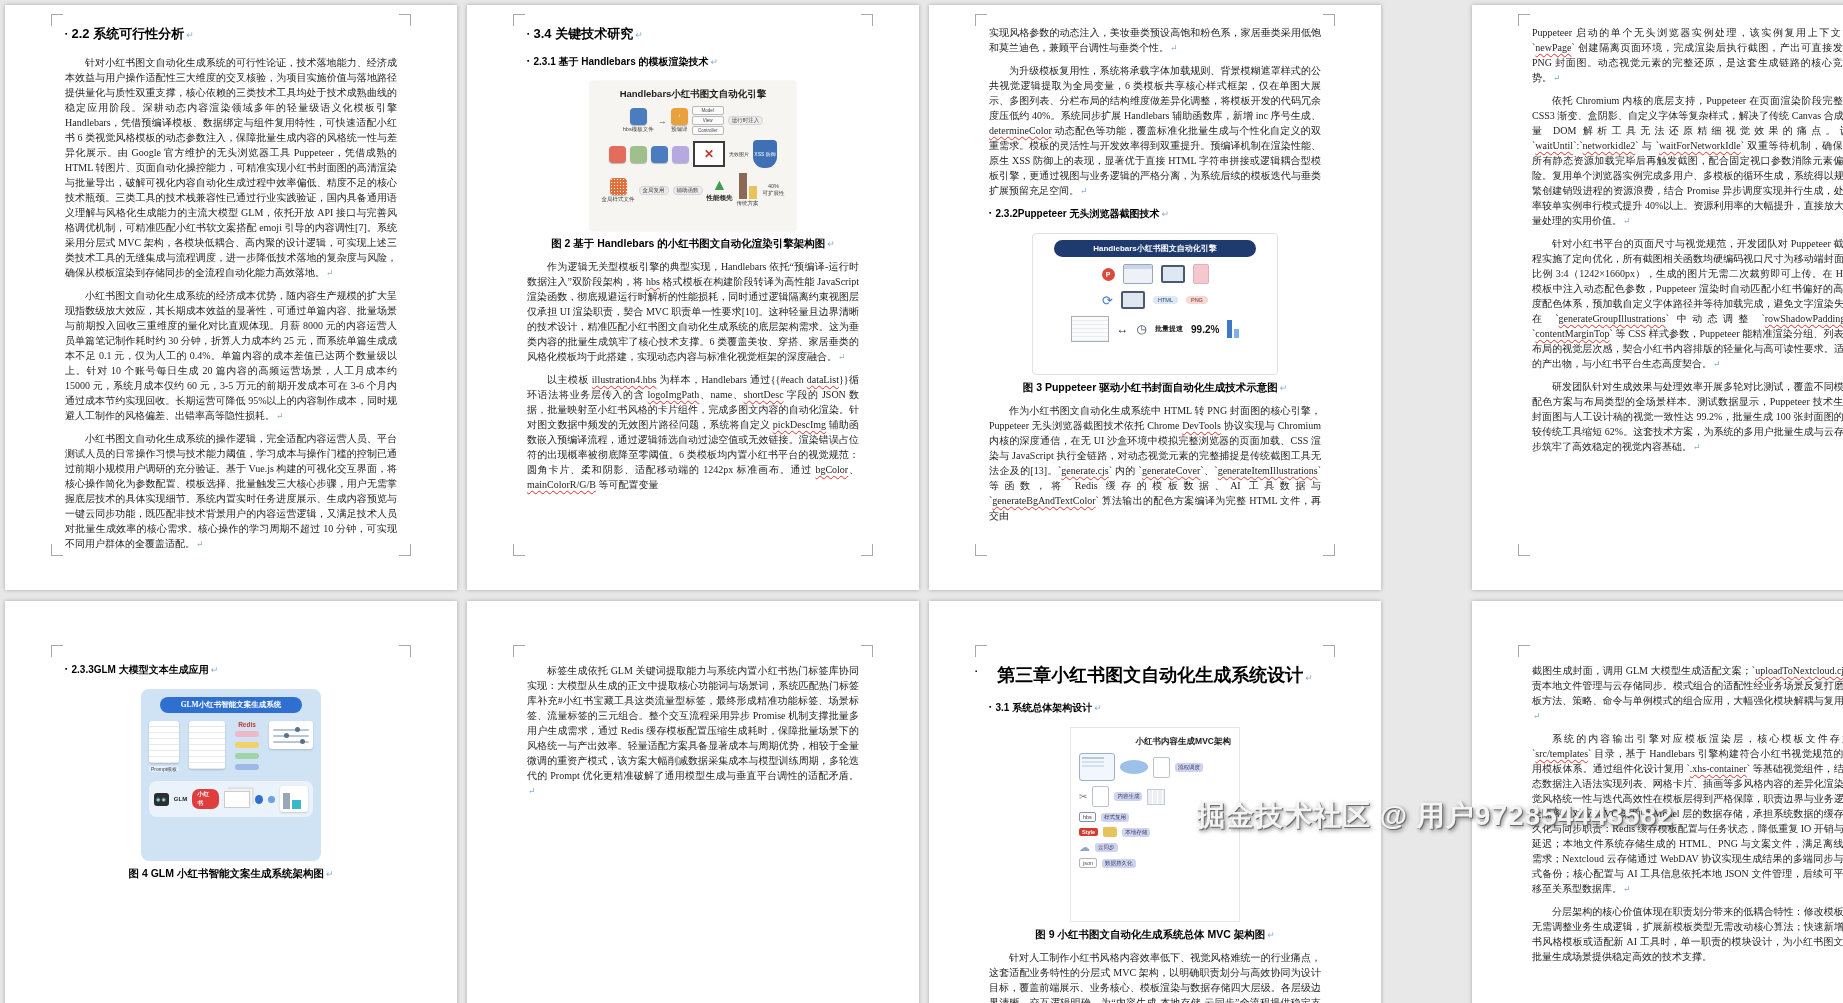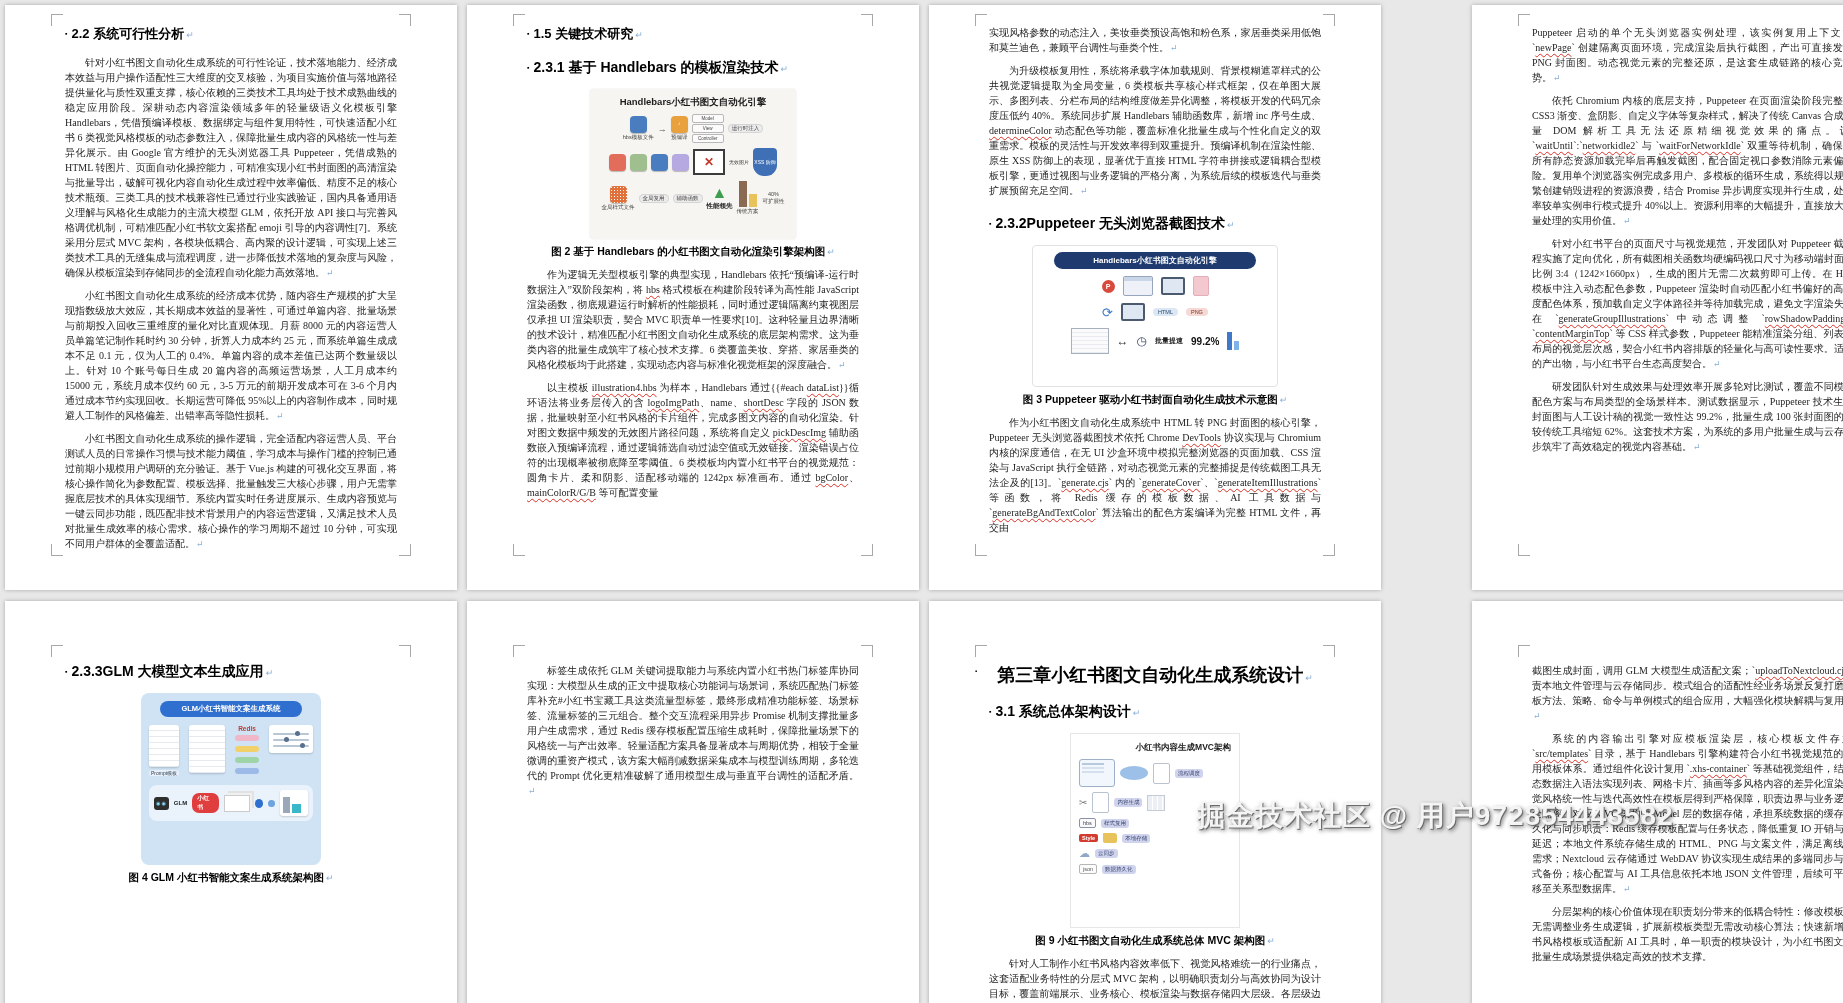--- a/index.html
+++ b/index.html
@@ -18,21 +18,21 @@
   .cm.bl{left:46px;bottom:34px;border-left:1px solid #a8a8a8;border-bottom:1px solid #a8a8a8;}
   .cm.br{right:46px;bottom:34px;border-right:1px solid #a8a8a8;border-bottom:1px solid #a8a8a8;}
   .r2 .cm.tl,.r2 .cm.tr{top:44px;}
   
   .para{font-family:"Liberation Serif","DejaVu Serif",serif;font-size:10px;line-height:15px;color:#1d1d1d;
         text-align:justify;text-indent:2em;margin:0 0 7px;}
   .cont{text-indent:0;}
   .para::after{content:"\21B5";color:#8ab0d8;font-size:9px;margin-left:1px;}
   .nocr::after{content:"";}
   .h2{font-size:13px;font-weight:bold;color:#000;margin:0 0 12px;}
-  .h3{font-size:14px;font-weight:bold;color:#000;margin:16px 0 12px;}
+  .h3{font-size:10px;font-weight:bold;color:#000;margin:8px 0 12px;}
   .h2:first-child,.h3:first-child{margin-top:0;}
   .h2::after,.h3::after,.h1::after,.figcap::after{content:"\21B5";color:#8ab0d8;font-weight:normal;font-size:9px;margin-left:2px;}
   .blt::before{content:"\25AA";font-size:7px;vertical-align:2px;margin-right:4px;color:#000;}
   .h1{position:relative;font-size:18px;font-weight:bold;text-align:center;margin:0 0 14px;color:#000;}
   .h1::before{content:"\25AA";position:absolute;left:-14px;top:5px;font-size:6px;}
   .figcap{font-size:10.5px;font-weight:bold;text-align:center;margin:6px 0 8px;color:#000;}
   .code-term{text-decoration-line:underline;text-decoration-style:wavy;text-decoration-color:#d93025;text-decoration-thickness:1px;text-underline-offset:2px;}
   
   .watermark{position:absolute;left:1197px;top:797px;font-size:28px;font-weight:bold;color:#f4f4f4;
              text-shadow:1px 1px 0 #6b6b6b,2px 2px 4px rgba(0,0,0,.55);letter-spacing:1px;z-index:50;white-space:nowrap;}
@@ -76,21 +76,21 @@
   .wire{width:36px;height:24px;border:1px solid #a8b0bd;background:repeating-linear-gradient(#fbfbfc 0 3px,#e8ebf0 3px 4px);}
   .lr{font-size:12px;color:#333;}
   .gauge{font-size:12px;color:#44506a;line-height:1;}
   .f3speed{font-size:7px;font-weight:bold;color:#222;}
   .f3rate{font-size:10px;font-weight:bold;color:#111;}
   .bluebars{display:flex;align-items:flex-end;gap:2px;height:18px;}
   .bb1{width:5px;height:18px;background:#3f78c9;}
   .bb2{width:5px;height:9px;background:#7fb3e8;}
   
   .fig4{width:180px;height:172px;background:#cfe3f5;border-radius:8px;padding:8px;box-sizing:border-box;}
-  .f4-banner{background:#2f6fd0;color:#fff;font-size:7.5px;font-weight:bold;text-align:center;border-radius:11px;padding:3px 4px;width:82%;margin:0 auto 8px;}
+  .f4-banner{background:#2f6fd0;color:#fff;font-size:7.5px;font-weight:bold;text-align:center;border-radius:11px;padding:3px 4px;width:82%;margin:0 auto 8px;font-family:Liberation Serif, serif;}
   .f4-mid{display:flex;justify-content:space-between;align-items:flex-start;gap:4px;}
   .f4-doc{width:30px;height:42px;background:repeating-linear-gradient(#ffffff 0 5px,#e6eaef 5px 6px);border-radius:3px;box-shadow:0 1px 2px rgba(0,0,0,.18);}
   .f4-lbl{font-size:5px;color:#345;background:#e8f0fa;border-radius:3px;padding:0 2px;margin-top:2px;text-align:center;}
   .f4-redis{color:#c23b2e;font-size:6.5px;font-weight:bold;text-align:center;}
   .mp{height:6px;border-radius:3px;width:24px;margin:2px 0;}
   .mp1{background:#f0b7c8}.mp2{background:#f2d16b}.mp3{background:#9fd3a8}.mp4{background:#9db9e8}
   .sliders{width:44px;height:28px;background:#fff;border-radius:3px;padding:4px;box-sizing:border-box;box-shadow:0 1px 2px rgba(0,0,0,.18);}
   .sl{height:2px;background:#b9c6d6;border-radius:1px;margin:4px 0;position:relative;}
   .sl::after{content:"";position:absolute;top:-2px;width:5px;height:5px;border-radius:50%;background:#57708e;}
   .sl1::after{left:60%}.sl2::after{left:30%}.sl3::after{left:75%}
@@ -138,21 +138,21 @@
       <p class="para rt">小红书图文自动化生成系统的操作逻辑，完全适配内容运营人员、平台测试人员的日常操作习惯与技术能力阈值，学习成本与操作门槛的控制已通过前期小规模用户调研的充分验证。基于 Vue.js 构建的可视化交互界面，将核心操作简化为参数配置、模板选择、批量触发三大核心步骤，用户无需掌握底层技术的具体实现细节。系统内置实时任务进度展示、生成内容预览与一键云同步功能，既匹配非技术背景用户的内容运营逻辑，又满足技术人员对批量生成效率的核心需求。核心操作的学习周期不超过 10 分钟，可实现不同用户群体的全覆盖适配。</p>
     </div>
   </section>
 
   <section class="page r1 c2">
     <span class="cm tl"></span>
       <span class="cm tr"></span>
       <span class="cm bl"></span>
       <span class="cm br"></span>
     <div class="inner">
-      <h2 class="h2 blt">1.5 关键技术研究</h2>
+      <h2 class="h2 blt">3.4 关键技术研究</h2>
       <h3 class="h3 blt">2.3.1 基于 Handlebars 的模板渲染技术</h3>
       <div class="fig fig2">
         <div class="f2-title">Handlebars小红书图文自动化引擎</div>
         <div class="f2-row">
           <div class="lblcol">
               <div class="tile t-blue"></div>
               <span class="tinytxt">hbs模板文件</span>
             </div>
           <span class="arr">→</span>
           <div class="lblcol">

